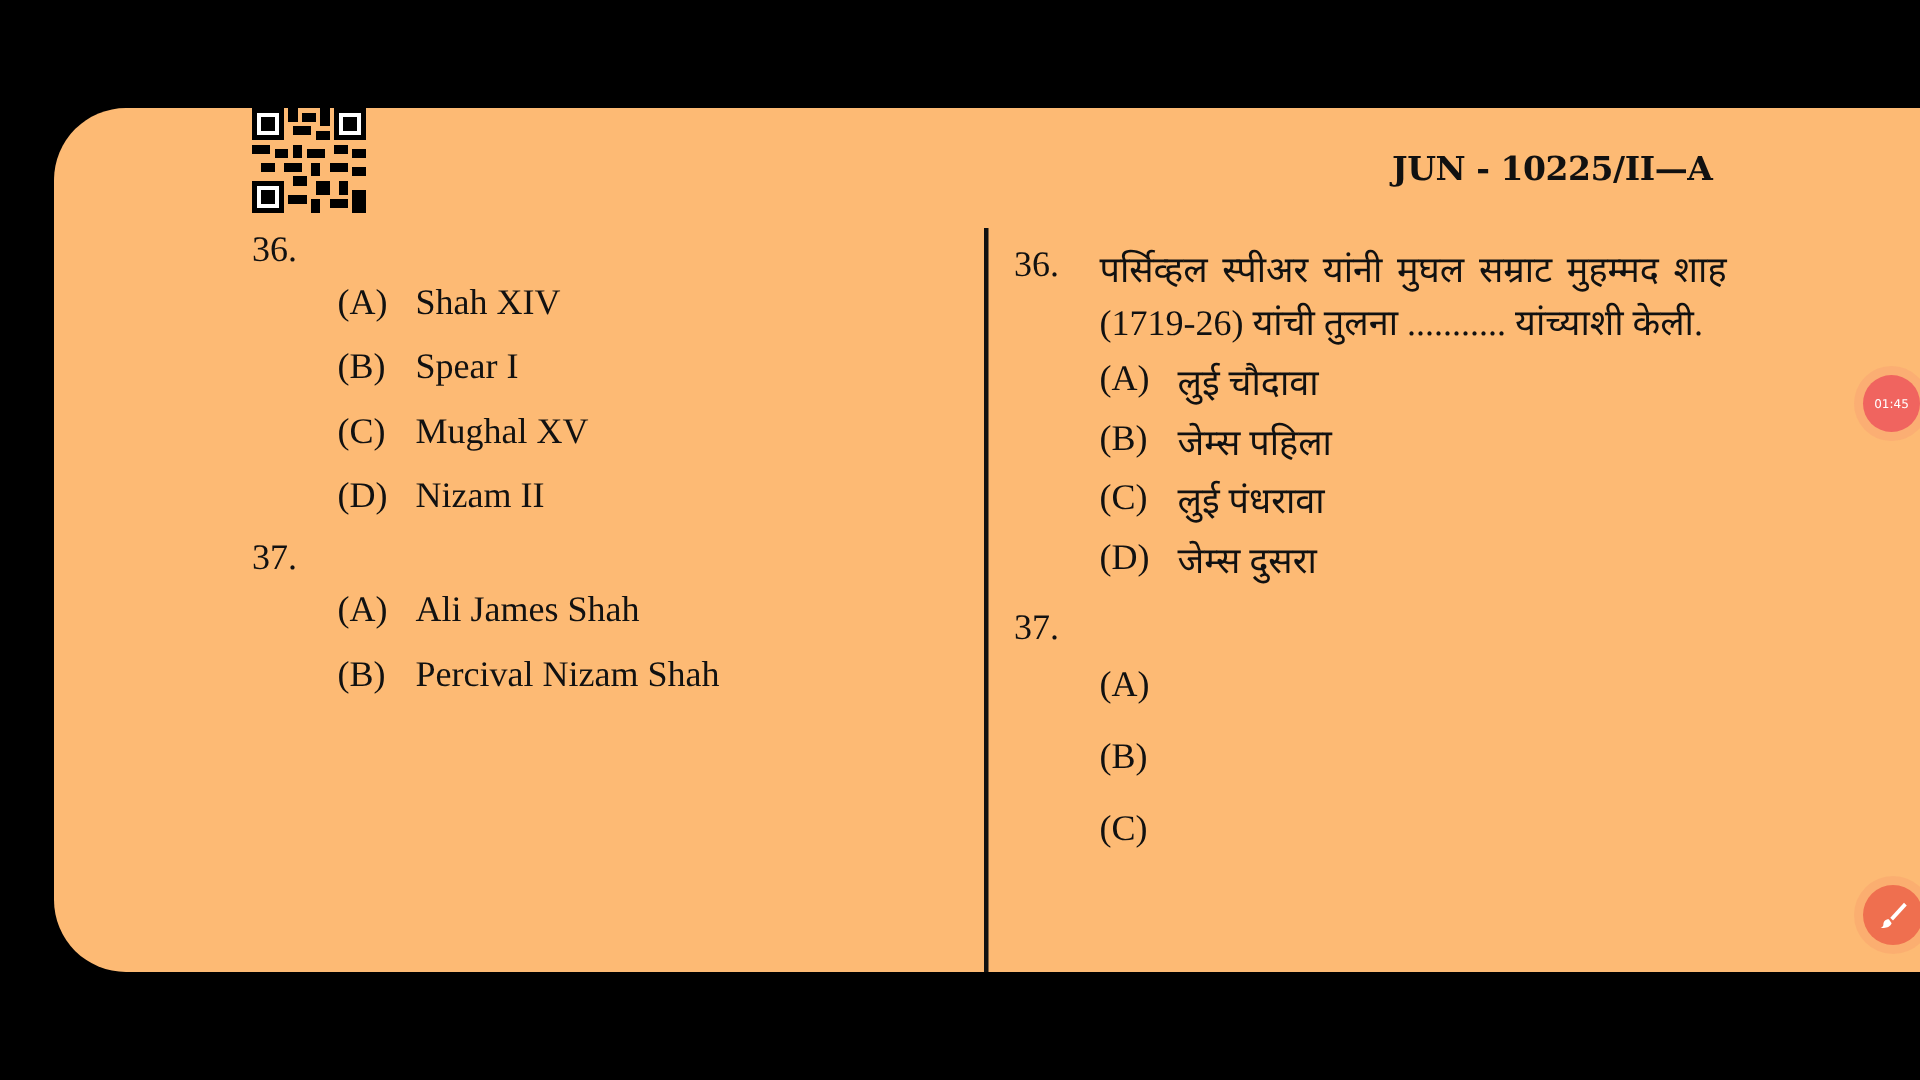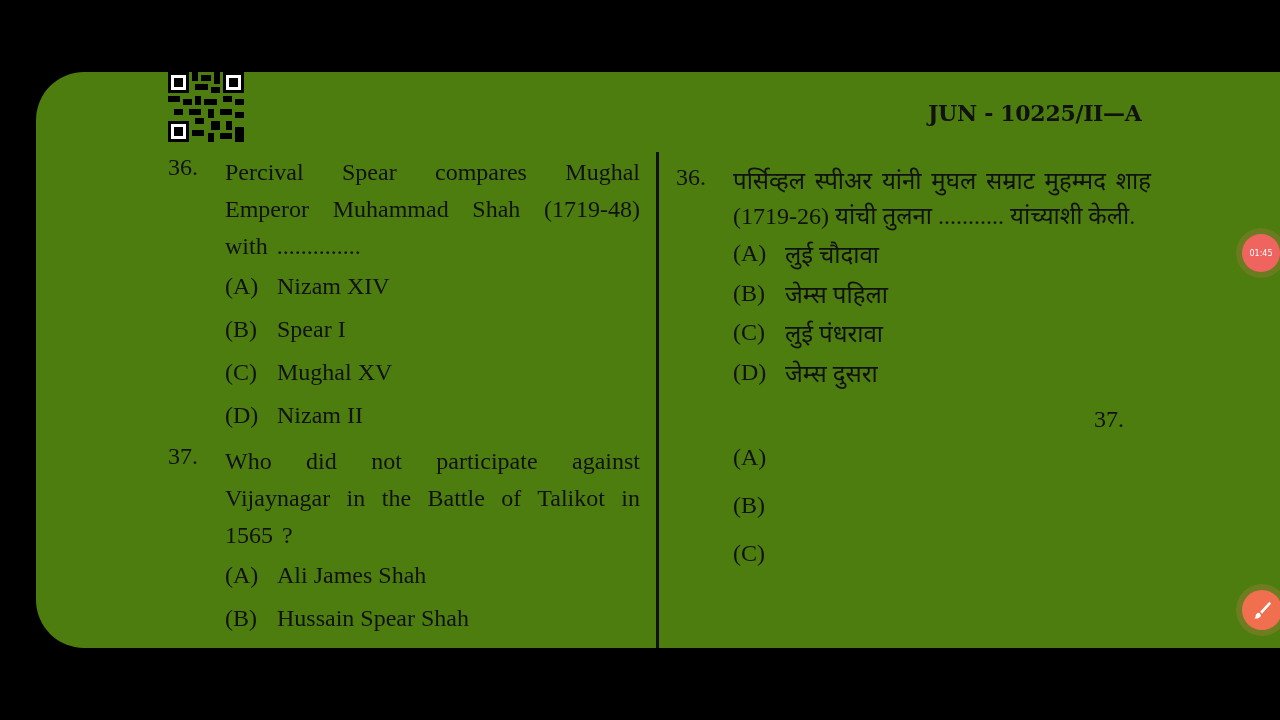--- a/index.html
+++ b/index.html
@@ -2,47 +2,47 @@
 <html><head>
 <meta charset="utf-8">
 <style>
   html, body { margin: 0; padding: 0; }
   body {
     width: 1280px; height: 720px; background: #000; position: relative; overflow: hidden;
     font-family: "DejaVu Serif", serif;
   }
   .page {
     position: absolute; left: 36px; top: 72px; width: 1244px; height: 576px;
-    background: #4d7c0f; border-top-left-radius: 48px; border-bottom-left-radius: 48px;
+    background: #fdba74; border-top-left-radius: 48px; border-bottom-left-radius: 48px;
     overflow: hidden;
   }
   .qr { position: absolute; left: 132px; top: 0; width: 76px; height: 70px; }
   .code {
     position: absolute; left: 892px; top: 28px; font-size: 22px; font-weight: bold; color: #111;
     font-family: "DejaVu Serif", serif; letter-spacing: -0.3px;
   }
   .divider { position: absolute; left: 620px; top: 80px; width: 3px; height: 500px; background: #111; }
   .col { position: absolute; color: #111; }
   .col-en { left: 132px; top: 82px; width: 472px; font-family: "Liberation Serif", serif; font-size: 24px; }
   .col-mr { left: 640px; top: 92px; width: 475px; font-family: "Liberation Serif", serif; font-size: 24px; }
-  .q { display: flex; justify-content: flex-end; }
+  .q { display: flex; }
   .qnum { width: 57px; flex: none; }
   .qtext { flex: 1; text-align: justify; text-align-last: left; line-height: 37px; }
   .opts { margin-left: 57px; }
   .opt { display: flex; height: 43px; align-items: center; }
   .opt .lbl { width: 52px; flex: none; }
   .q1 .qtext { word-spacing: 3px; }
   .mr .opt { height: 39.5px; }
   .mr2 .opt { height: 48px; }
   .fab {
     position: absolute; border-radius: 50%; display: flex; align-items: center; justify-content: center;
     color: #fff; font-family: "DejaVu Sans", sans-serif;
   }
   .timer {
-    left: 1206px; top: 162px; width: 38px; height: 38px; background: #f0645f;
+    left: 1206px; top: 178px; width: 38px; height: 38px; background: #f0645f;
     box-shadow: 0 0 0 6px rgba(245,120,110,0.18); font-size: 8px;
   }
   .brush {
     left: 1206px; top: 518px; width: 40px; height: 40px; background: #ef6f4f;
     box-shadow: 0 0 0 6px rgba(245,130,100,0.2);
   }
 </style>
 </head>
 <body>
 
@@ -80,52 +80,50 @@
       <rect x="13" y="20" width="2" height="3" fill="#000"></rect>
       <rect x="17" y="20" width="4" height="2" fill="#000"></rect>
       <rect x="22" y="18" width="3" height="5" fill="#000"></rect>
   </svg>
   <div class="code">JUN - 10225/II—A</div>
   <div class="divider"></div>
 
   <div class="col col-en">
     <div class="q q1">
       <span class="qnum">36.</span>
-      <span class="qtext">Percival Spear compares Mughal Emperor Muhammad Shah (1719-48) with ..............</span>
     </div>
     <div class="opts">
       <div class="opt">
           <span class="lbl">(A)</span>
-          <span>Nizam XIV</span>
+          <span>Shah XIV</span>
         </div>
       <div class="opt">
           <span class="lbl">(B)</span>
           <span>Spear I</span>
         </div>
       <div class="opt">
           <span class="lbl">(C)</span>
           <span>Mughal XV</span>
         </div>
       <div class="opt">
           <span class="lbl">(D)</span>
           <span>Nizam II</span>
         </div>
     </div>
     <div class="q q1" style="margin-top:6px">
       <span class="qnum">37.</span>
-      <span class="qtext">Who did not participate against Vijaynagar in the Battle of Talikot in 1565 ?</span>
     </div>
     <div class="opts">
       <div class="opt">
           <span class="lbl">(A)</span>
           <span>Ali James Shah</span>
         </div>
       <div class="opt">
           <span class="lbl">(B)</span>
-          <span>Hussain Spear Shah</span>
+          <span>Percival Nizam Shah</span>
         </div>
     </div>
   </div>
 
   <div class="col col-mr">
     <div class="q">
       <span class="qnum">36.</span>
       <span class="qtext" style="line-height:35px">पर्सिव्हल स्पीअर यांनी मुघल सम्राट मुहम्मद शाह (1719-26) यांची तुलना ........... यांच्याशी केली.</span>
     </div>
     <div class="opts mr">

